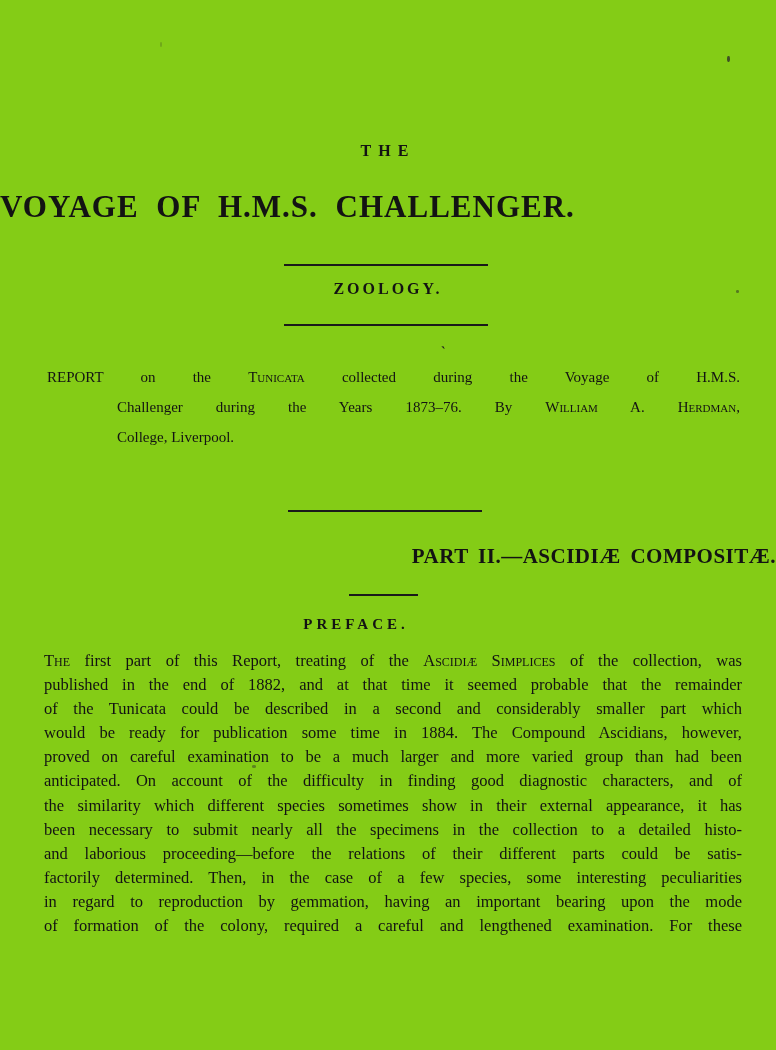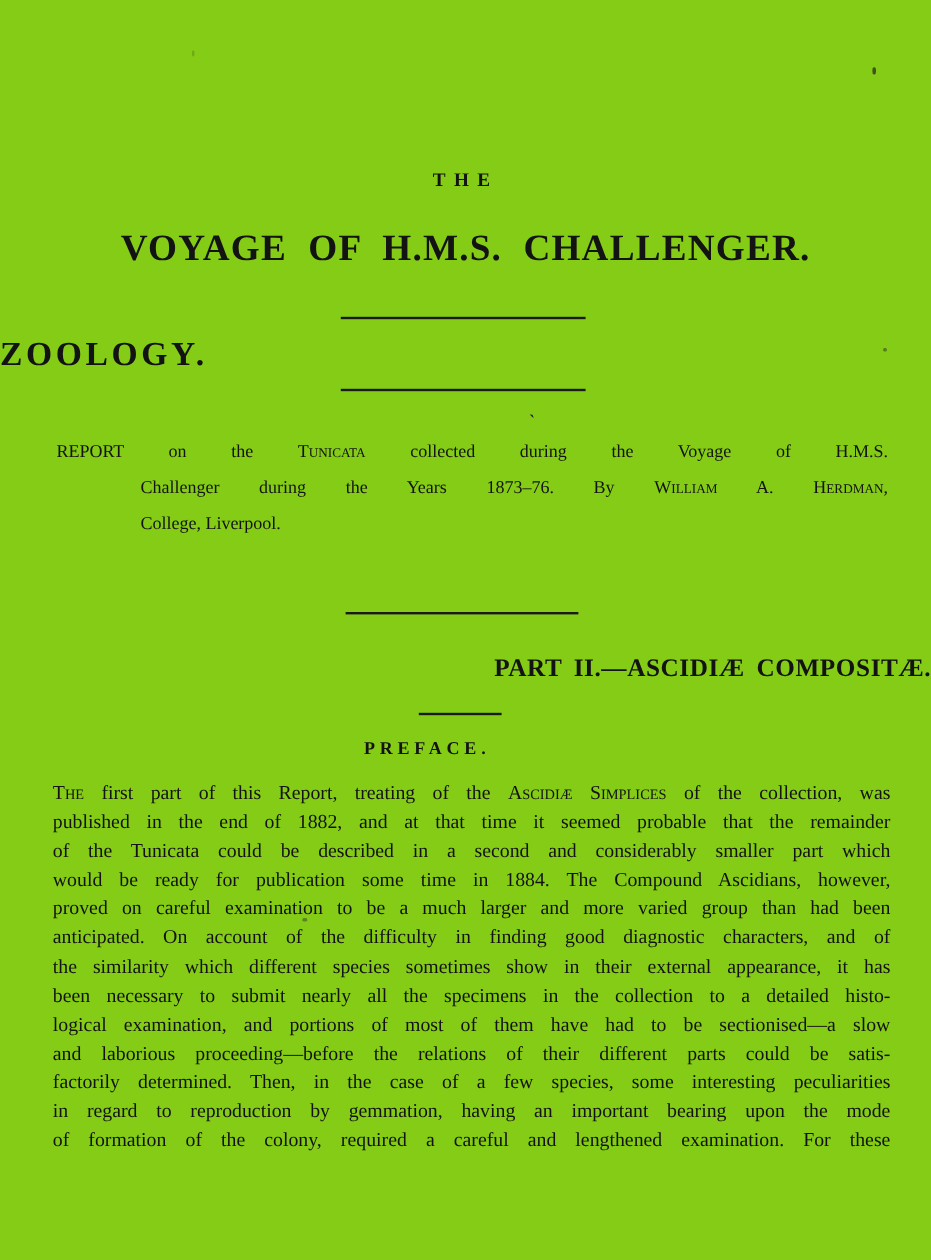--- a/index.html
+++ b/index.html
@@ -14,26 +14,27 @@
   }
   .abs{position:absolute;}
   
   .series-heading{
     top:142px;left:0;width:776px;
     text-align:center;
     font-weight:bold;font-size:16px;letter-spacing:7px;
   }
   .main-title{
     top:189px;left:0;width:776px;
-    text-align:center;
+    text-align:left;
     font-weight:bold;font-size:31px;letter-spacing:1px;word-spacing:9px;
   }
   .section-title{
     top:280px;left:0;width:776px;
-    font-weight:bold;font-size:28px;letter-spacing:3px;
+    text-align:center;
+    font-weight:bold;font-size:16px;letter-spacing:3px;
   }
   .part-title{
     top:544px;left:0;width:776px;
     text-align:right;
     font-weight:bold;font-size:21px;letter-spacing:.5px;word-spacing:4px;
   }
   .preface-heading{
     top:616px;left:0;width:712px;
     text-align:center;
     font-weight:bold;font-size:15px;letter-spacing:4px;
@@ -100,21 +101,20 @@
 
   <div class="abs" id="preface-paragraph">
       <div class="tline"><span class="sc">The</span><span> first part of this Report, treating of the </span><span class="sc">Ascidiæ Simplices</span><span> of the collection, was</span></div>
       <div class="tline"><span>published in the end of 1882, and at that time it seemed probable that the remainder</span></div>
       <div class="tline"><span>of the Tunicata could be described in a second and considerably smaller part which</span></div>
       <div class="tline"><span>would be ready for publication some time in 1884.  The Compound Ascidians, however,</span></div>
       <div class="tline"><span>proved on careful examination to be a much larger and more varied group than had been</span></div>
       <div class="tline"><span>anticipated.  On account of the difficulty in finding good diagnostic characters, and of</span></div>
       <div class="tline"><span>the similarity which different species sometimes show in their external appearance, it has</span></div>
       <div class="tline"><span>been necessary to submit nearly all the specimens in the collection to a detailed histo-</span></div>
-      <div class="tline"><span>logical examination, and portions of most of them have had to be sectionised—a slow</span></div>
       <div class="tline"><span>and laborious proceeding—before the relations of their different parts could be satis-</span></div>
       <div class="tline"><span>factorily determined.  Then, in the case of a few species, some interesting peculiarities</span></div>
       <div class="tline"><span>in regard to reproduction by gemmation, having an important bearing upon the mode</span></div>
       <div class="tline"><span>of formation of the colony, required a careful and lengthened examination.  For these</span></div>
     </div>
 
   <div class="accent-mark" style="left:440px;top:344px;">`</div>
 
 <div class="speck" style="left: 727px; top: 56px; width: 3px; height: 6px; opacity: 0.75;"></div>
     <div class="speck" style="left: 736px; top: 290px; width: 3px; height: 3px; opacity: 0.5;"></div>

